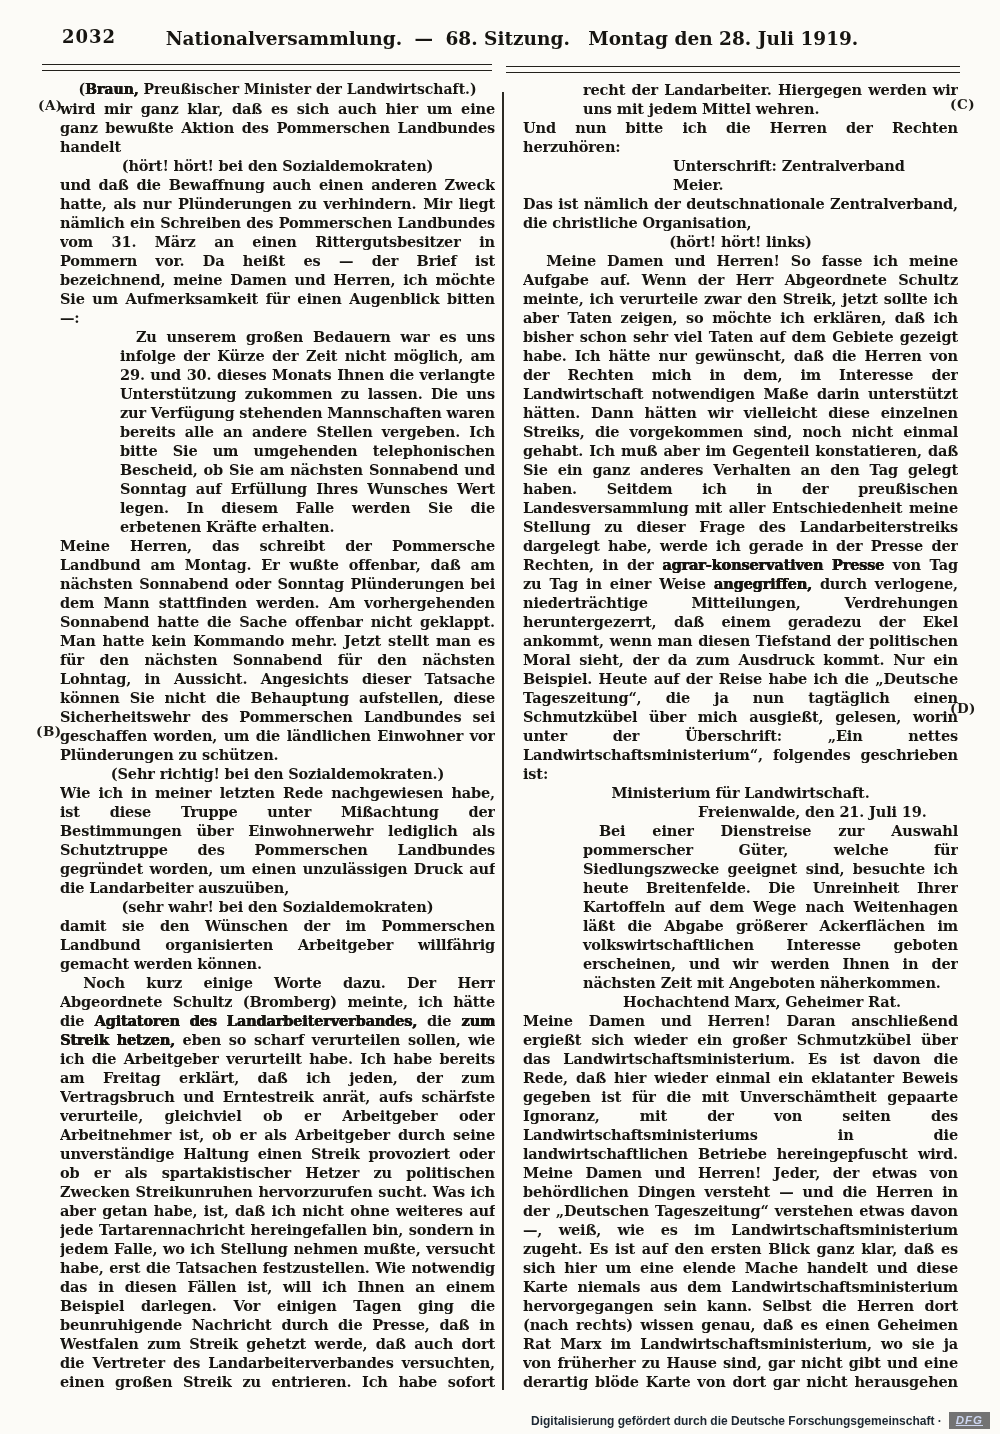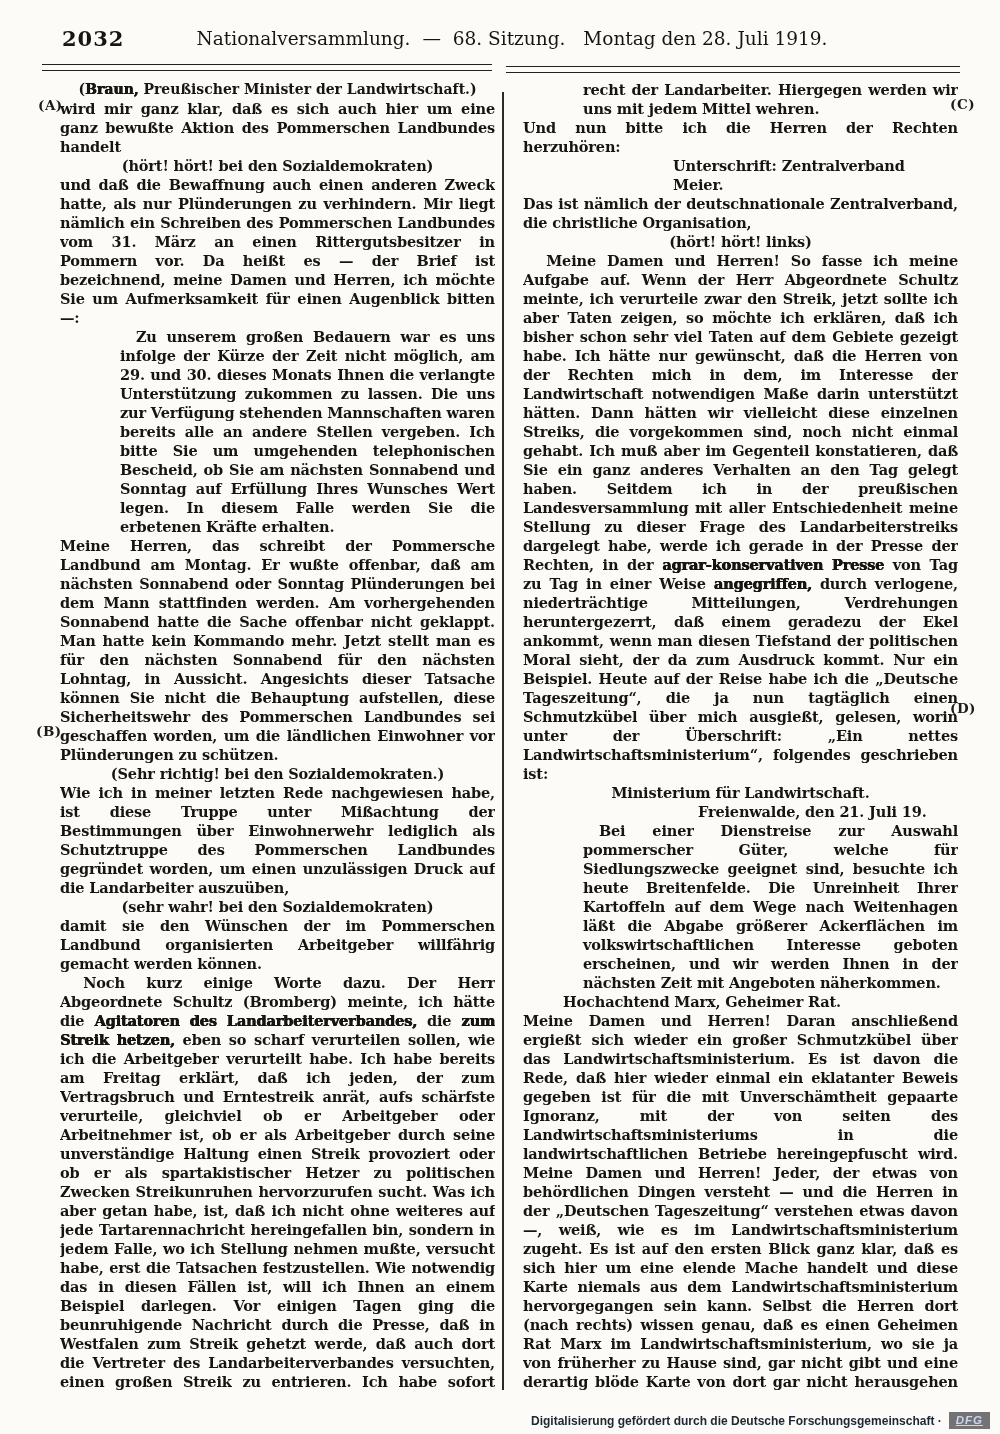--- a/index.html
+++ b/index.html
@@ -11,25 +11,25 @@
     color:#171511;
     font-family:"DejaVu Serif", serif;
     overflow:hidden;
   }
   
   .header{
     position:absolute;top:26px;left:0;right:0;height:34px;
   }
   .page-num{
     position:absolute;left:62px;top:0;
-    font-size:21px;font-weight:bold;letter-spacing:1px;
+    font-size:18px;font-weight:bold;letter-spacing:1px;
   }
   .header-center{
     position:absolute;left:160px;right:136px;top:2px;
-    text-align:center;font-size:18.5px;font-weight:normal;
+    text-align:center;font-size:18.5px;font-weight:bold;
     white-space:nowrap;
   }
   .header-center .sep{padding:0 6px;}
   .rules{position:absolute;top:64px;left:42px;right:40px;height:8px;}
   .rule-seg{
     position:absolute;height:5px;
     border-top:1.8px solid #23211c;border-bottom:1.2px solid #23211c;
   }
   .rule-left{left:0;width:49%;top:0;}
   .rule-right{right:0;width:49.5%;top:2px;}
@@ -52,21 +52,21 @@
   }
   
   .para{margin:0;}
   .speaker{text-align:center;font-size:14px;letter-spacing:0;}
   .flush{text-indent:0;}
   .indent{text-indent:1.6em;}
   .center{text-align:center;text-indent:0;}
   .quote{margin-left:60px;text-indent:1.1em;}
   .quote-cont{margin-left:60px;text-indent:0;}
   .deep{margin-left:150px;text-align:left;text-indent:0;}
-  .sig{margin-left:40px;text-align:left;text-indent:0;}
+  .sig{margin-left:100px;text-align:left;text-indent:0;}
   .rightpos{margin-left:175px;text-align:left;text-indent:0;}
   .bold{text-shadow:0.6px 0 0 currentColor, 0 0.3px 0 currentColor;}
   
   .marker{
     position:absolute;
     font-size:13.5px;font-weight:bold;letter-spacing:0.5px;
     color:#1d1b16;
   }
   .m-a{left:38px;top:97px;}
   .m-b{left:36px;top:723px;}

